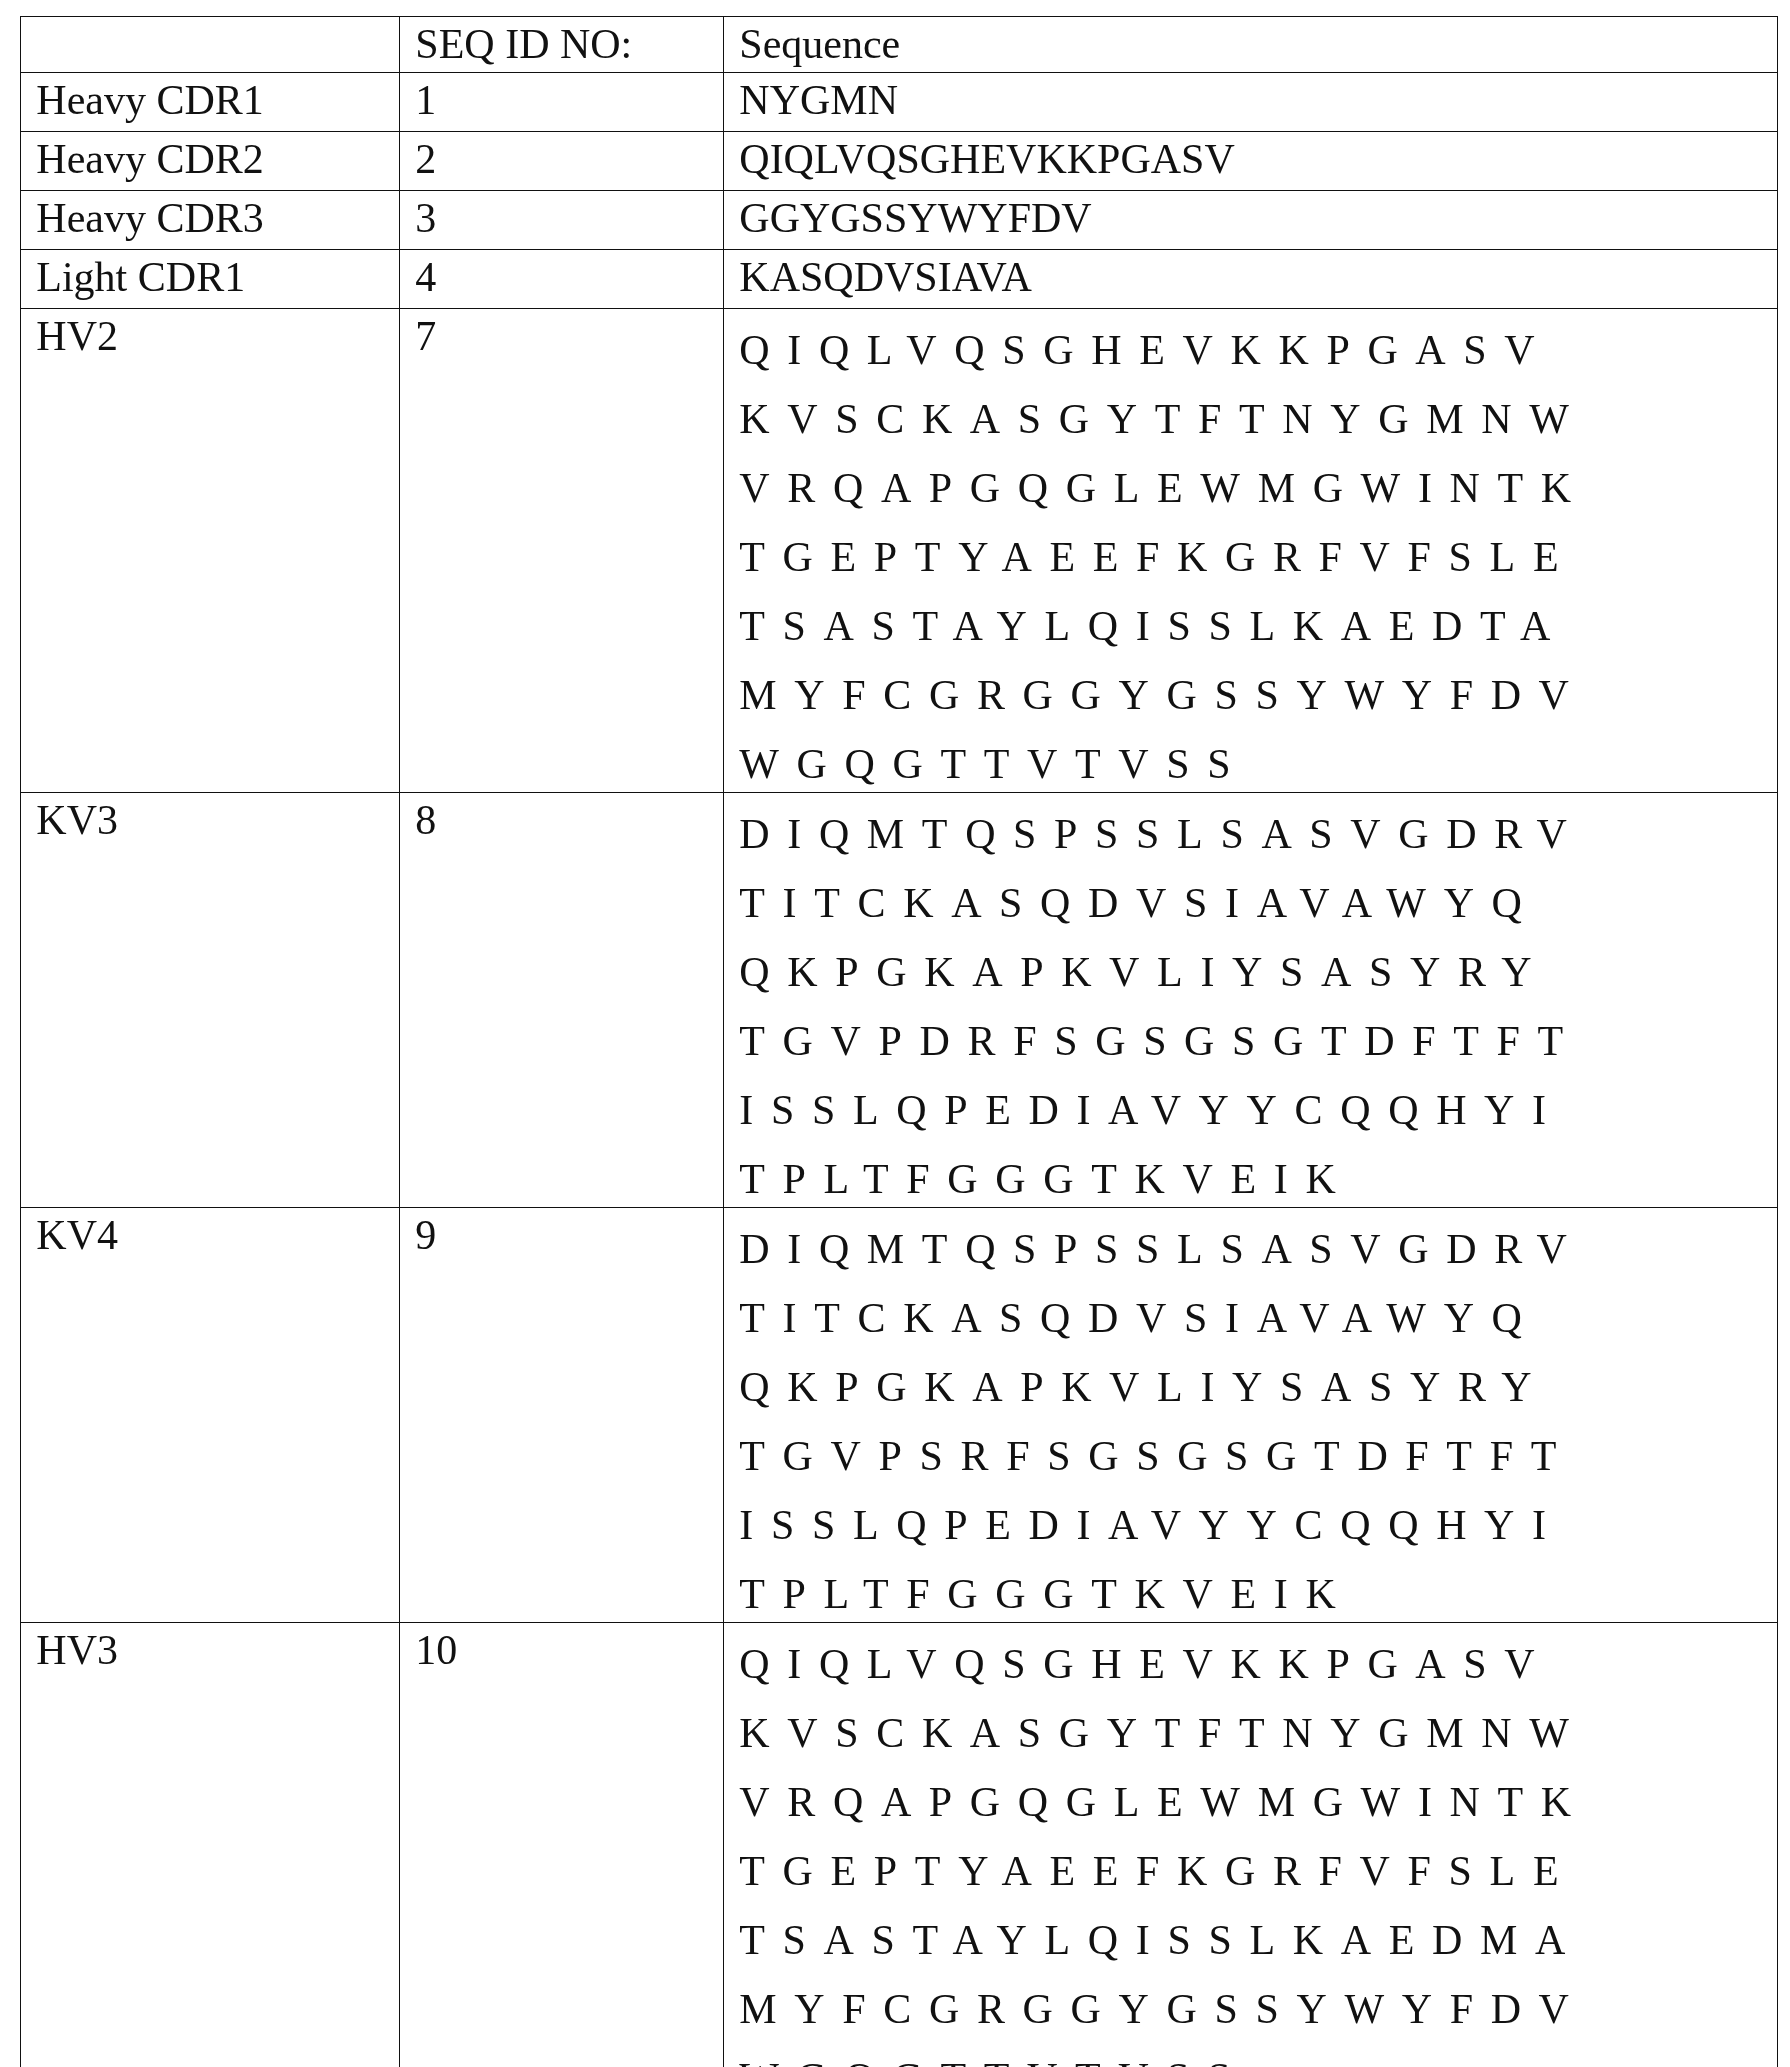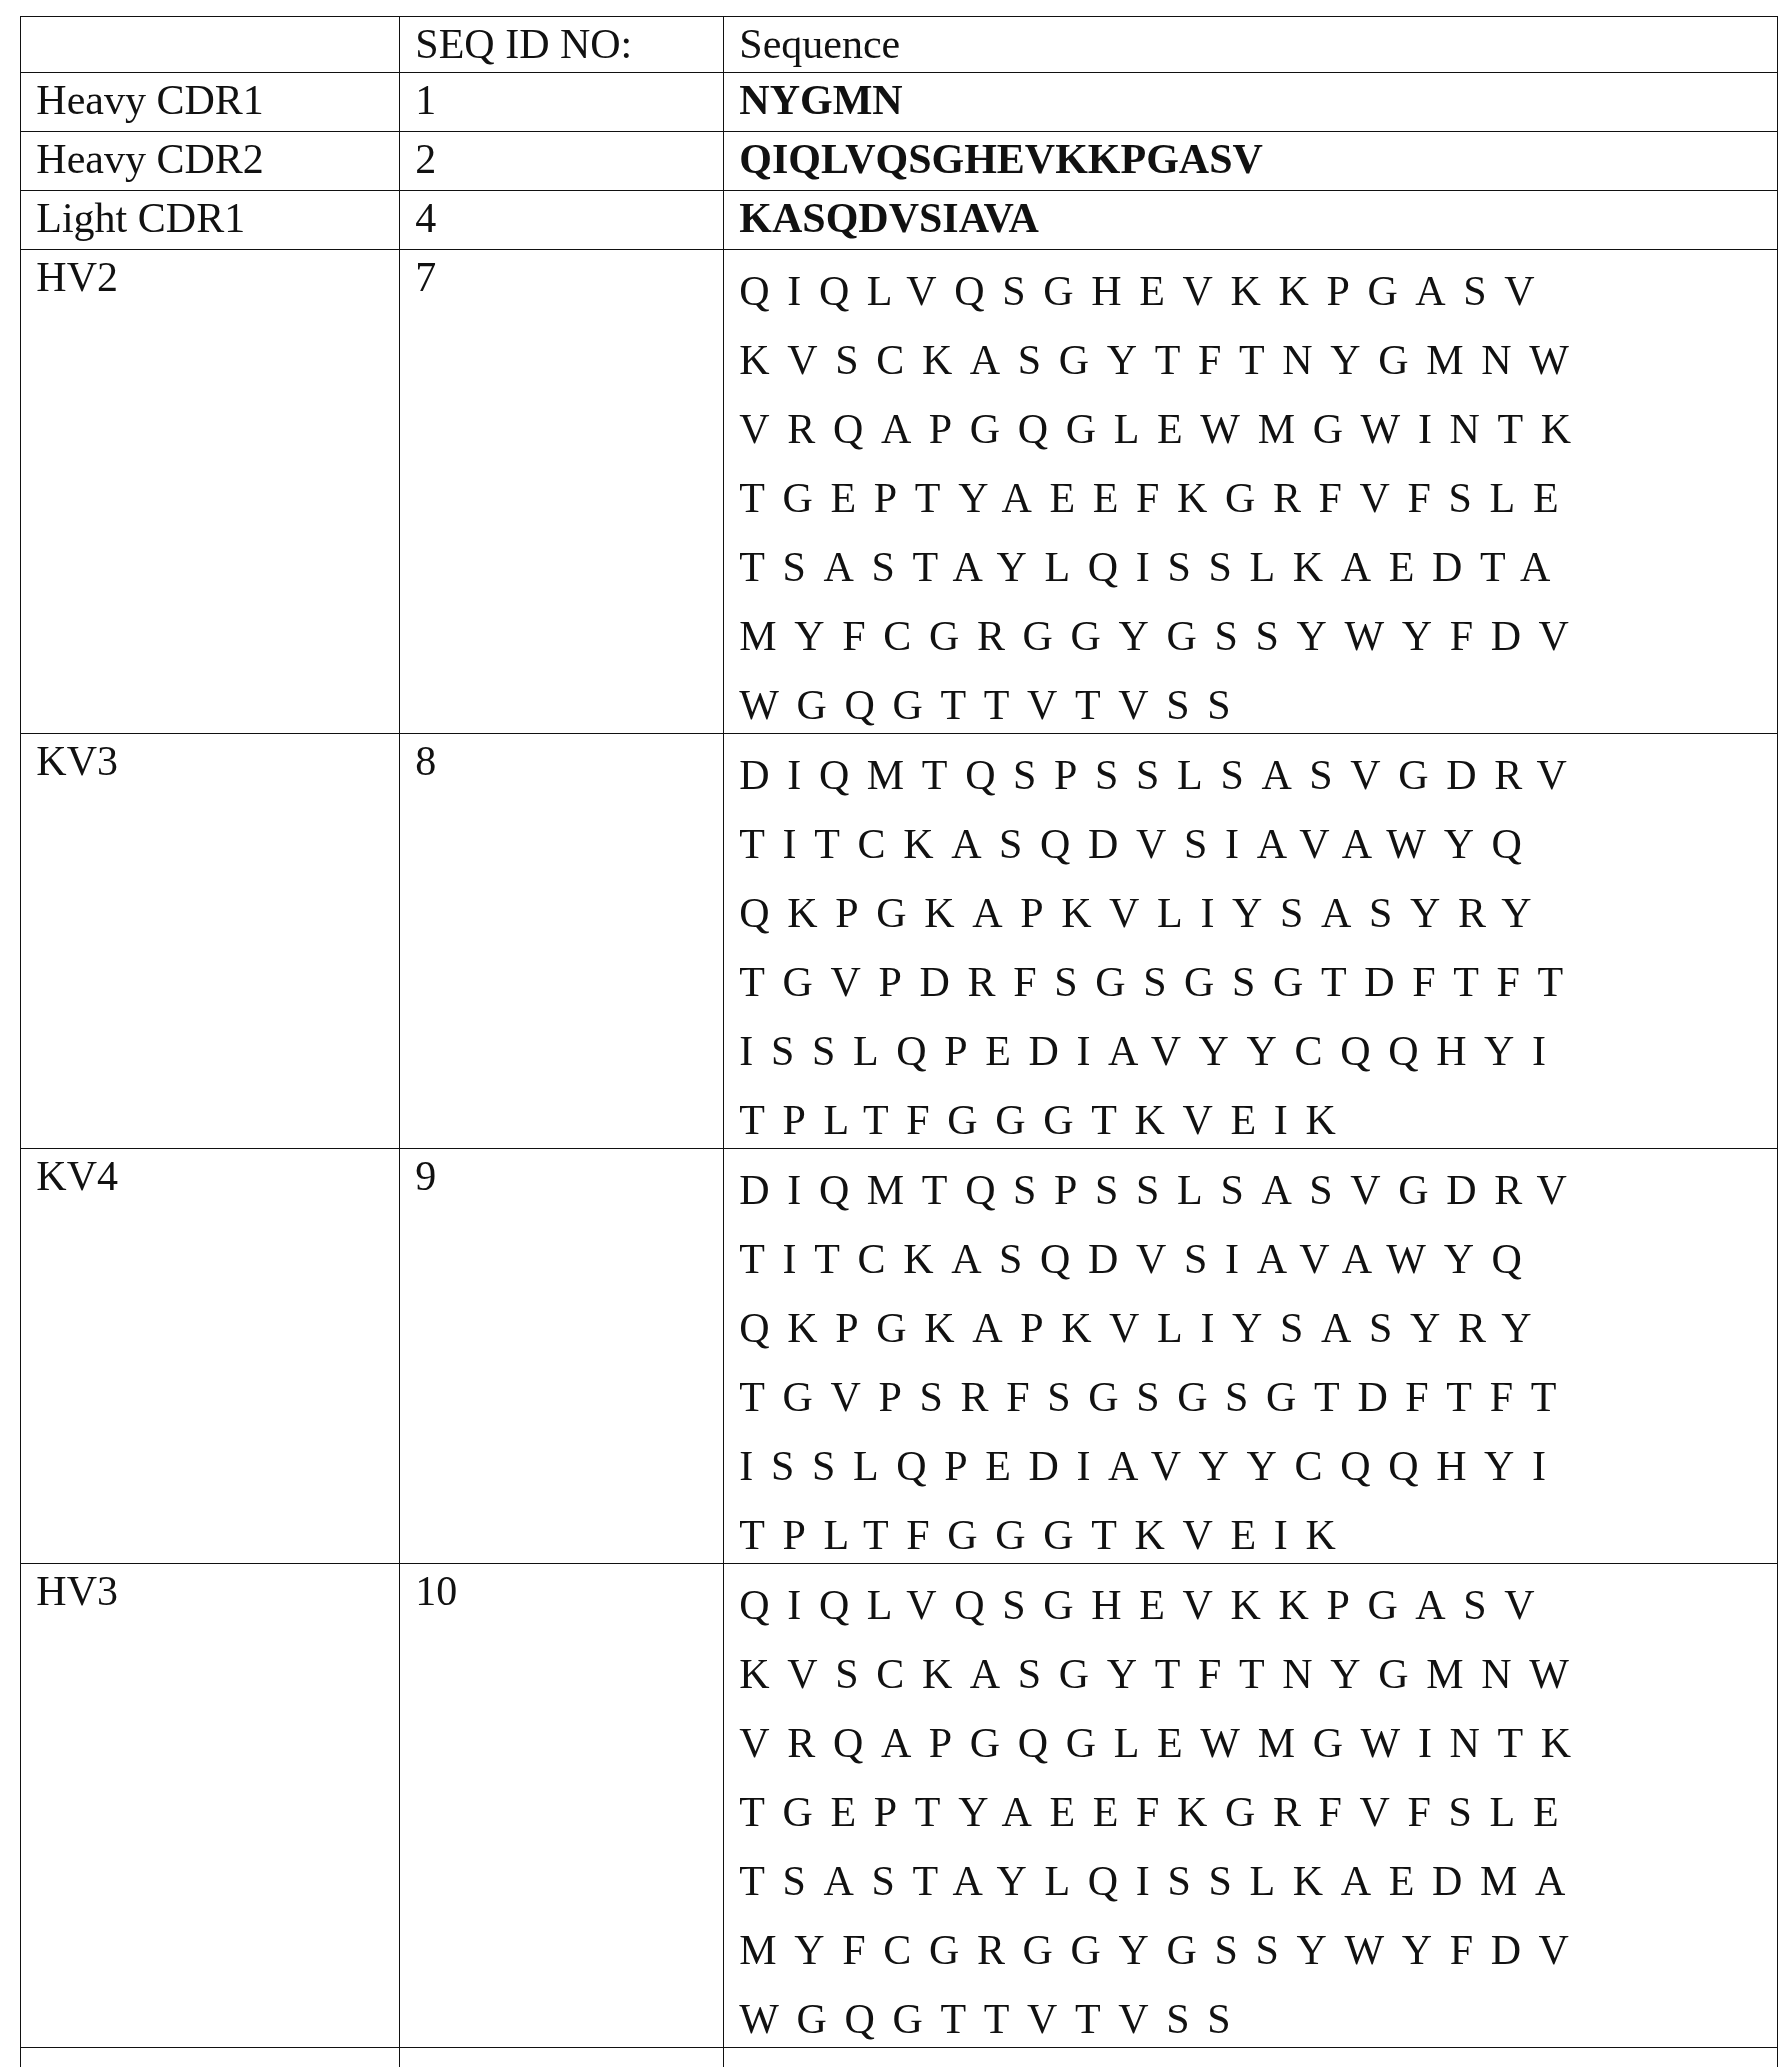--- a/index.html
+++ b/index.html
@@ -5,21 +5,21 @@
   html, body { margin: 0; padding: 0; background: #ffffff; }
   body { width: 1790px; height: 2068px; position: relative; overflow: hidden;
          font-family: "Liberation Serif", "DejaVu Serif", serif; color: #111; }
   table.seq { position: absolute; left: 20px; top: 16.3px; width: 1757px;
               border-collapse: collapse; table-layout: fixed; }
   table.seq td { border: 1.9px solid #111; vertical-align: top; padding: 0 0 0 15.3px;
                  font-size: 42px; line-height: 55px; }
   col.c1 { width: 379px; } col.c2 { width: 324px; } col.c3 { width: 1054px; }
   tr.hdr td { height: 54px; }
   tr.cdr td { height: 58px; }
-  td.seqcell.cdr { letter-spacing: 0; font-weight: bold; }
+  td.seqcell.cdr { letter-spacing: 0; }
   td.seqcell.long { letter-spacing: 0.42em; line-height: 56px; word-break: break-all; }
   .line { display: block; white-space: nowrap; margin-top: 13px; }
   tr.empty td { height: 57px; }
 </style>
 </head>
 <body>
 
 <table class="seq">
   <colgroup>
       <col class="c1">
@@ -35,20 +35,25 @@
 
     <tr class="cdr">
       <td>Heavy CDR1</td>
       <td>1</td>
       <td class="seqcell cdr">NYGMN</td>
     </tr>
     <tr class="cdr">
       <td>Heavy CDR2</td>
       <td>2</td>
       <td class="seqcell cdr">QIQLVQSGHEVKKPGASV</td>
+    </tr>
+    <tr class="cdr">
+      <td>Heavy CDR3</td>
+      <td>3</td>
+      <td class="seqcell cdr">GGYGSSYWYFDV</td>
     </tr>
     <tr class="cdr">
       <td>Light CDR1</td>
       <td>4</td>
       <td class="seqcell cdr">KASQDVSIAVA</td>
     </tr>
 
     <tr>
       <td>HV2</td>
       <td>7</td>

